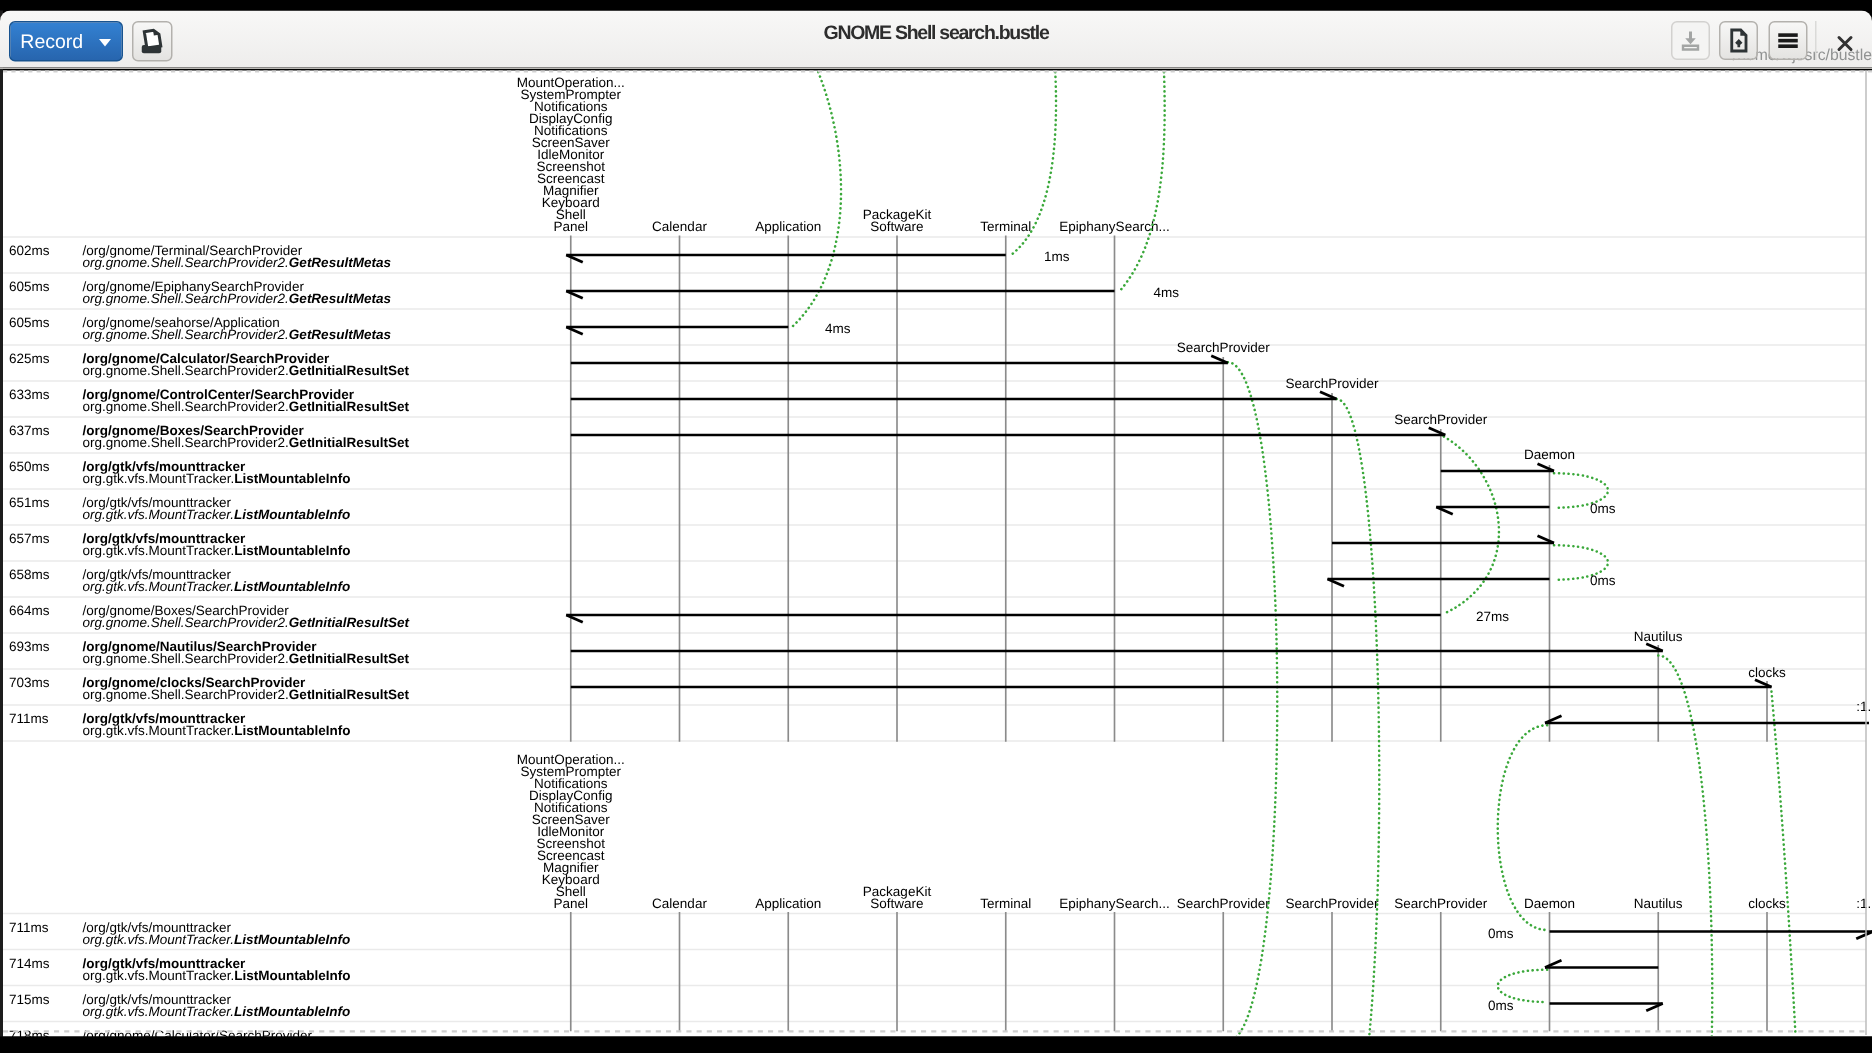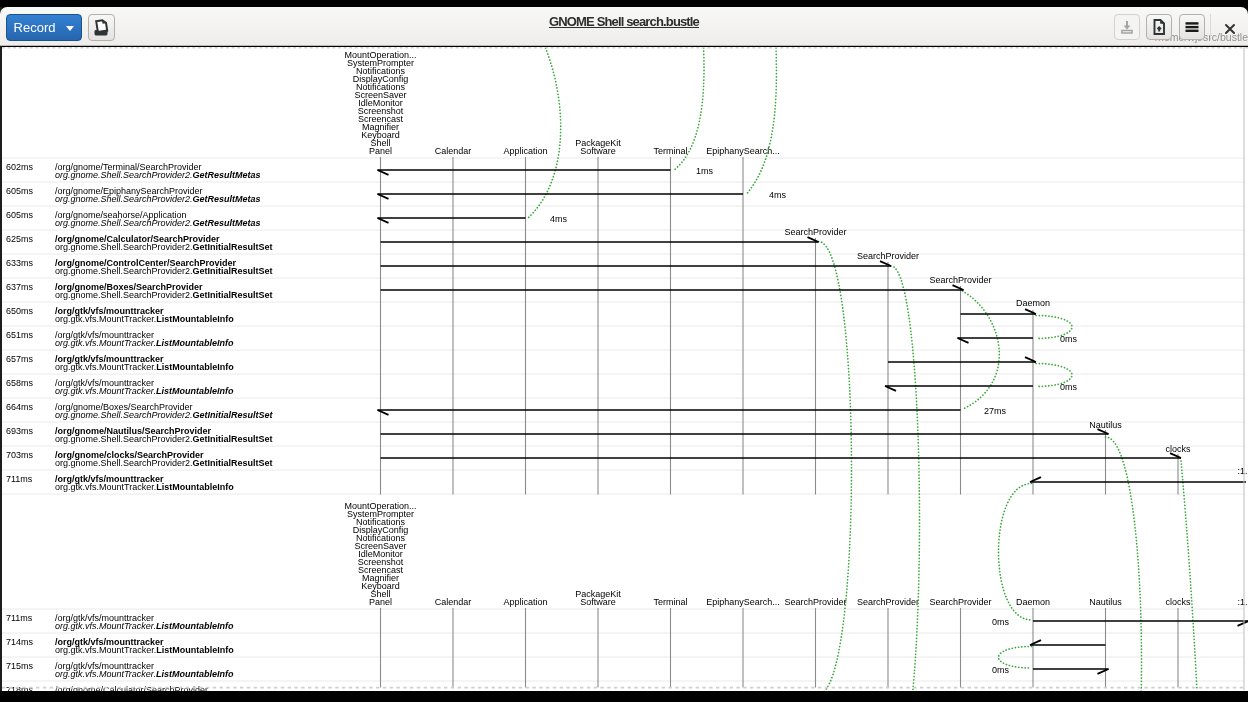--- a/index.html
+++ b/index.html
@@ -11,21 +11,21 @@
   #rec{left:6px;top:7px;width:76px;height:27px;background:linear-gradient(#3381d2,#2765ae);
     border:1px solid #18538f;color:#fff;font-size:13px;display:flex;align-items:center;
     justify-content:center;}
   #rec .arr{width:0;height:0;border-left:4.5px solid transparent;border-right:4.5px solid transparent;
     border-top:5px solid #fff;margin-left:11px;margin-top:2px;}
   #open{left:88px;top:7px;width:27px;height:27px;background:linear-gradient(#f7f7f6,#e4e3e1);
     border:1px solid #b3b1ad;}
   .rb{top:7px;width:26px;height:26px;background:linear-gradient(#f7f7f6,#e4e3e1);
     border:1px solid #b3b1ad;}
   #title{position:absolute;left:0;top:7px;width:1248px;text-align:center;font-size:13px;
-    font-weight:bold;color:#2d2d2d;letter-spacing:-0.85px;text-decoration:underline;}
+    font-weight:bold;color:#2d2d2d;letter-spacing:-0.85px;}
   #subtitle{position:absolute;left:0;top:23.5px;width:1248px;text-align:right;font-size:10.5px;
     color:#909292;}
   #topband{position:absolute;left:0;top:0;width:1248px;height:7px;background:#000;}
   #botband{position:absolute;left:0;top:690.5px;width:1248px;height:11.5px;background:#000;}
   #leftedge{position:absolute;left:0;top:7px;width:1.5px;height:684px;background:#1d1d1d;}
 </style></head>
 <body>
 <div id="stage">
   <div id="paper"></div>
   <svg width="1248" height="702" viewBox="0 0 1248 702" font-family="Liberation Sans, sans-serif" style="position:absolute;left:0;top:0">

